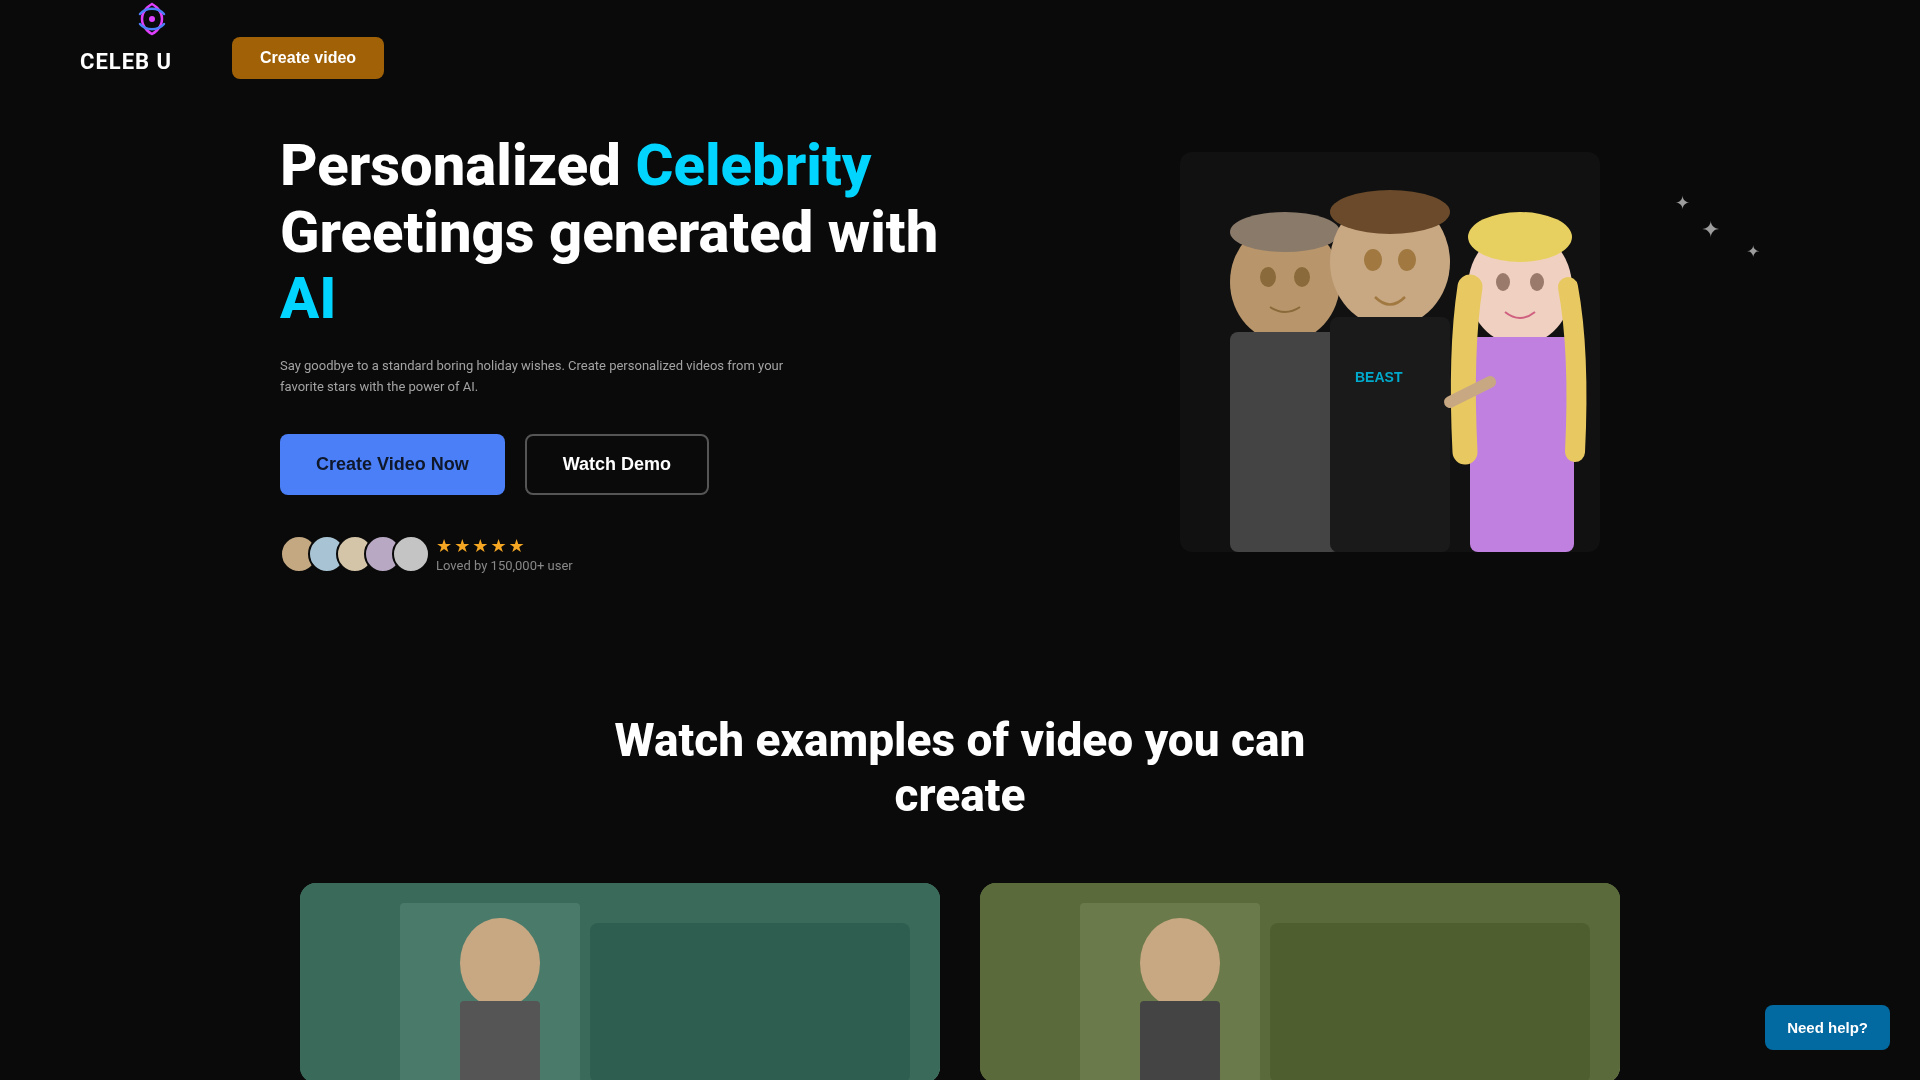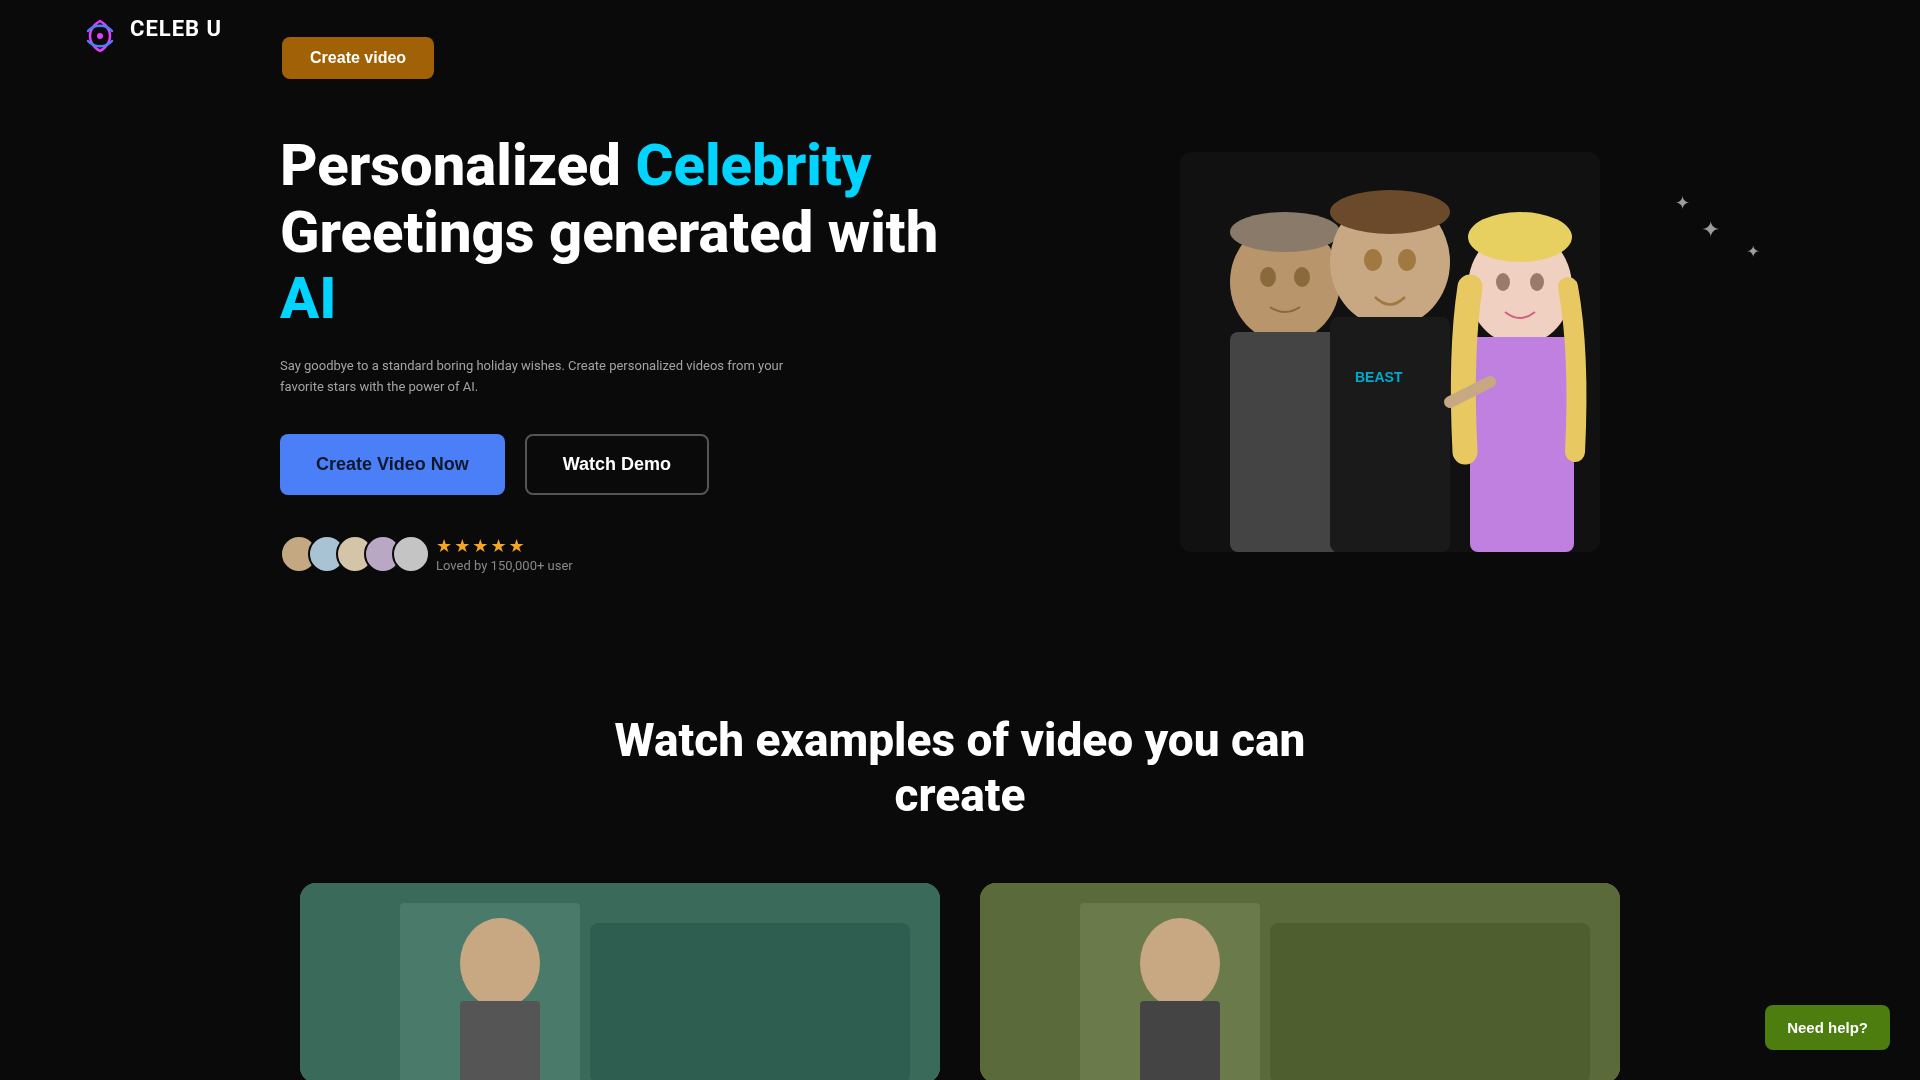--- a/index.html
+++ b/index.html
@@ -17,23 +17,24 @@
       display: flex;
       align-items: center;
       padding: 0 80px;
       height: 72px;
       background: #0a0a0a;
       position: relative;
       z-index: 10;
     }
     .logo {
       display: flex;
-      align-items: flex-start;
+      align-items: flex-end;
       gap: 10px;
       margin-right: 60px;
+      flex-direction: column;
     }
     .logo-icon {
       width: 40px;
       height: 40px;
     }
     .logo-text {
       font-size: 22px;
       font-weight: 700;
       color: #ffffff;
       letter-spacing: 1px;
@@ -226,21 +227,21 @@
     }
     .video-thumbnail-2 {
       background: linear-gradient(135deg, #6a7a4b 0%, #4a5a2b 50%, #8a9a6b 100%);
     }
 
     
     .need-help-btn {
       position: fixed;
       bottom: 30px;
       right: 30px;
-      background: #4d7c0f;
+      background: #0369a1;
       color: #ffffff;
       border: none;
       border-radius: 8px;
       padding: 14px 22px;
       font-size: 15px;
       font-weight: 600;
       cursor: pointer;
       z-index: 100;
     }
 

